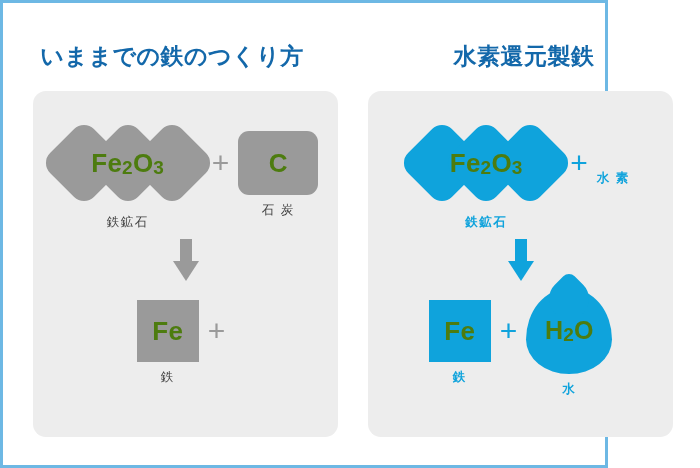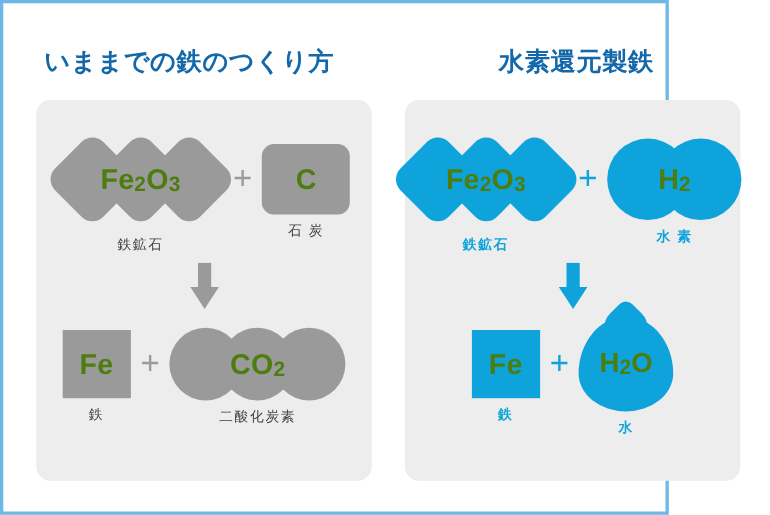--- a/index.html
+++ b/index.html
@@ -260,31 +260,20 @@
         <div class="item gray">
           <div class="shape-wrap">
             <div class="fesq fill-gray"></div>
             <div class="formula" style="position:absolute;"><span>Fe</span></div>
           </div>
           <div class="caption">鉄</div>
         </div>
 
         <div class="plus gray-plus">+</div>
 
-        <div class="item gray">
-          <div class="shape-wrap">
-            <div class="co2">
-              <div class="ci ci1 fill-gray"></div>
-              <div class="ci ci2 fill-gray"></div>
-              <div class="ci ci3 fill-gray"></div>
-            </div>
-            <div class="formula" style="position:absolute;"><span>CO</span><span class="sub">2</span></div>
-          </div>
-          <div class="caption">二酸化炭素</div>
-        </div>
 
       </div>
     </div>
   </div>
 
   <div class="panel" id="panel-hydrogen">
 
     <div class="panel-title">水素還元製鉄</div>
 
     <div class="card">
@@ -299,27 +288,20 @@
               <div class="rh rh3 fill-blue"></div>
             </div>
             <div class="formula" style="position:absolute;"><span>Fe</span><span class="sub">2</span><span>O</span><span class="sub">3</span></div>
           </div>
           <div class="caption">鉄鉱石</div>
         </div>
 
         <div class="plus blue-plus">+</div>
 
         <div class="item blue">
-          <div class="shape-wrap">
-            <div class="h2">
-              <div class="ci ci1 fill-blue"></div>
-              <div class="ci ci2 fill-blue"></div>
-            </div>
-            <div class="formula" style="position:absolute;"><span>H</span><span class="sub">2</span></div>
-          </div>
           <div class="caption">水 素</div>
         </div>
 
       </div>
 
       <div class="arrow">
         <div class="arrow-inner">
           <div class="arrow-shaft fill-blue"></div>
           <div class="arrow-head head-blue"></div>
         </div>

